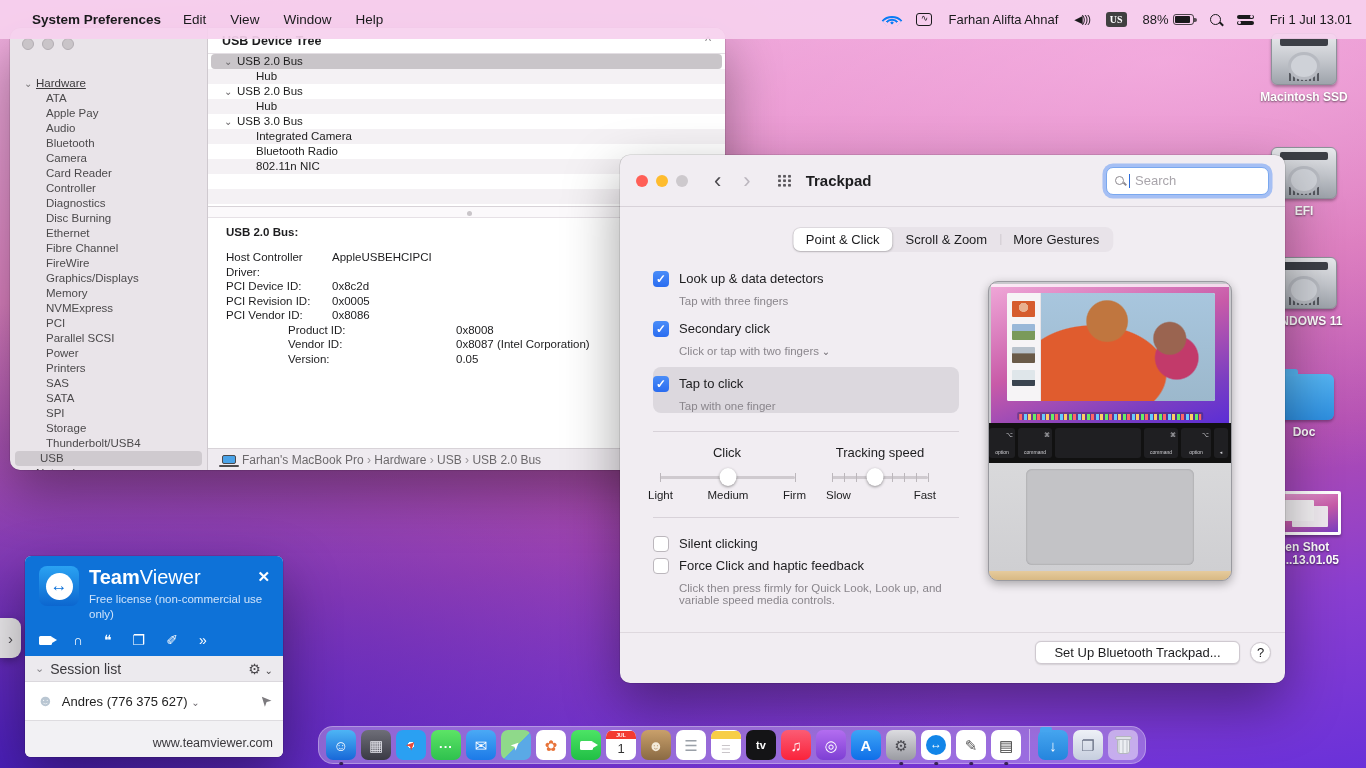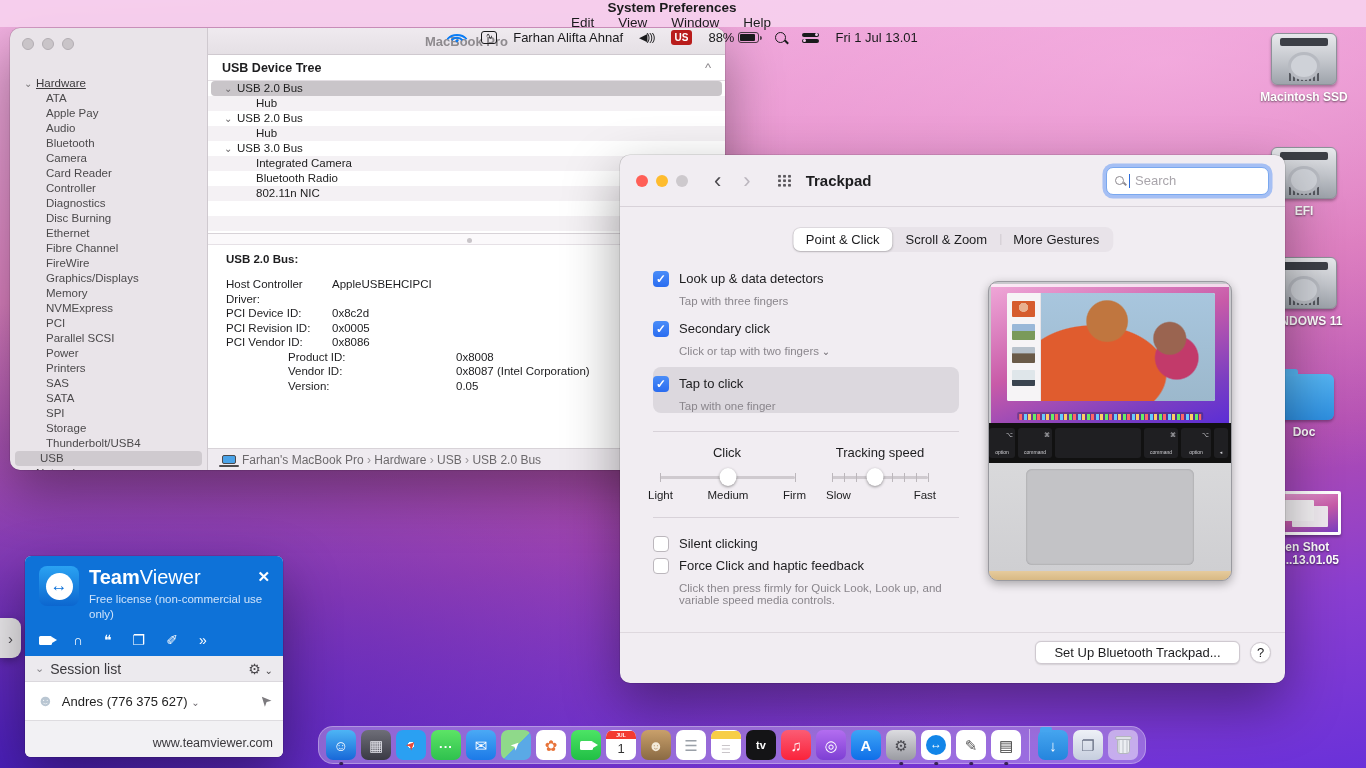--- a/index.html
+++ b/index.html
@@ -6,36 +6,36 @@
   html,body { width:1366px; height:768px; overflow:hidden; }
   body {
     font-family:"Liberation Sans", sans-serif;
     position:relative;
     background:
       radial-gradient(120% 90% at 85% 8%, rgba(255,195,238,.55), transparent 60%),
       radial-gradient(130% 110% at 0% 100%, #4a1fb8 0%, rgba(74,31,184,0) 55%),
       linear-gradient(170deg, #f2b4e2 0%, #e38cc9 25%, #d064ae 48%, #b14cb0 65%, #8a3ed0 82%, #6a31d9 100%);
   }
   
-  #menubar { position:absolute; top:0; left:0; right:0; height:27px; z-index:50;
+  #menubar { position:absolute; top:0; left:0; right:0; height:39px; z-index:50;
     background:rgba(246,208,238,.92); display:flex; align-items:center; padding:0 14px;
-    font-size:13.5px; color:#1a1a1c;flex-direction:column; }
+    font-size:13.5px; color:#1a1a1c; }
   #menubar .apple { font-size:15px; margin-right:18px; }
   #menubar .appname { font-weight:bold; margin-right:22px; }
   #menubar .mitem { margin-right:24px; }
   #menubar .spacer { flex:1; }
   #menubar .right { display:flex; align-items:center; gap:16px; font-size:13px; }
   .wifi { position:relative; width:17px; height:13px; }
   .wifi span { position:absolute; left:50%; border:solid #0a7cf5; border-width:2px 2px 0 0; border-radius:0 100% 0 0; transform:translateX(-50%) rotate(-45deg); }
   .wifi .w1{ width:15px;height:15px; top:0;}
   .wifi .w2{ width:9px;height:9px; top:4px;}
   .wifi .w3{ width:3px;height:3px; top:8px; background:#0a7cf5;}
   .activity { width:16px; height:13px; border:1.6px solid #1a1a1c; border-radius:3px; font-size:9px; line-height:9px; text-align:center; color:#1a1a1c; }
   .vol { font-size:11px; letter-spacing:-1px; }
-  .inputsrc { background:#b91c1c; color:#fff; font-size:10px; font-weight:bold; padding:2px 4px; border-radius:3px; }
+  .inputsrc { background:#404040; color:#fff; font-size:10px; font-weight:bold; padding:2px 4px; border-radius:3px;font-family:Liberation Serif, serif; }
   .batt { display:flex; align-items:center; gap:4px; }
   .batt .shell { width:21px; height:11px; border:1.4px solid rgba(20,20,20,.75); border-radius:3px; position:relative; padding:1px; }
   .batt .shell i { display:block; height:100%; width:88%; background:#1a1a1c; border-radius:1px; }
   .batt .shell:after { content:""; position:absolute; right:-4px; top:3px; width:2.5px; height:4px; background:rgba(20,20,20,.7); border-radius:0 2px 2px 0; }
   .spot { width:11px; height:11px; border:1.8px solid #1a1a1c; border-radius:50%; position:relative; }
   .spot:after { content:""; position:absolute; width:5px; height:1.8px; background:#1a1a1c; transform:rotate(45deg); right:-4px; bottom:-1px; }
   .cc { width:17px; height:11px; display:flex; flex-direction:column; gap:2px; justify-content:center;}
   .cc i { height:4px; border-radius:3px; background:#1a1a1c; position:relative; display:block;}
   .cc i:after { content:""; position:absolute; width:3px;height:3px;border-radius:50%;background:#f4cdee; top:.5px;}
   .cc i.t:after{ right:1px;} .cc i.b:after{ left:1px;}
@@ -298,21 +298,20 @@
         <div class="si-row"><span>SAS</span></div>
         <div class="si-row"><span>SATA</span></div>
         <div class="si-row"><span>SPI</span></div>
         <div class="si-row"><span>Storage</span></div>
         <div class="si-row"><span>Thunderbolt/USB4</span></div>
         <div class="si-row selected"><span>USB</span></div>
         <div class="si-row group"><span class="chev">⌄</span><span>Network</span></div>
       </div>
   </div>
   <div id="si-main">
-    <div id="si-titlebar">MacBook Pro</div>
     <div id="si-treeheader">
       <span>USB Device Tree</span>
       <span class="collapse">^</span>
     </div>
     <div id="si-tree">
         <div class="tree-row selected"><span class="chev">⌄</span><span>USB 2.0 Bus</span></div>
         <div class="tree-row l1"><span>Hub</span></div>
         <div class="tree-row"><span class="chev">⌄</span><span>USB 2.0 Bus</span></div>
         <div class="tree-row l1"><span>Hub</span></div>
         <div class="tree-row"><span class="chev">⌄</span><span>USB 3.0 Bus</span></div>

